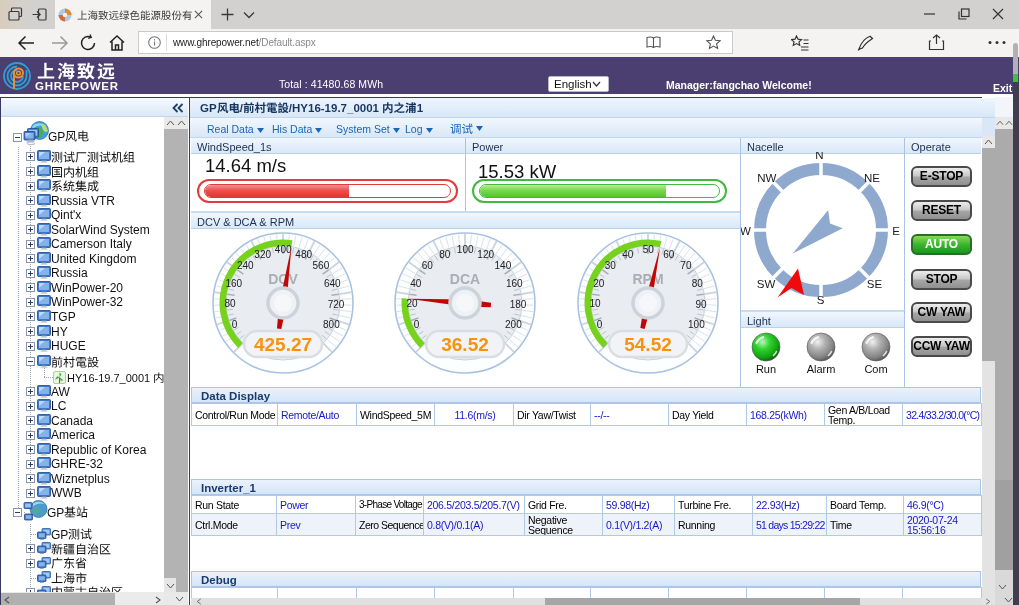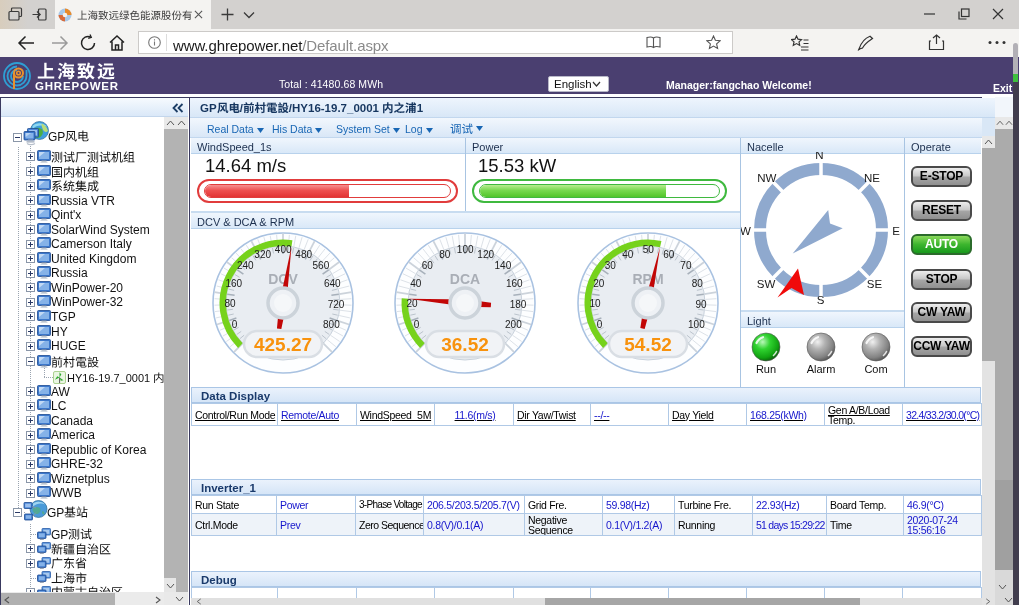--- a/index.html
+++ b/index.html
@@ -63,21 +63,21 @@
     </svg>
     <svg style="position:absolute;left:108px;top:34px;" width="18" height="18" viewBox="0 0 18 18" fill="none" stroke="#222" stroke-width="1.5">
       <path d="M2 8.5 L9 2 L16 8.5 M4 7.5 V16 H14 V7.5 M7.5 16 V11 H10.5 V16"></path>
     </svg>
     <div style="position:absolute;left:138px;top:31px;width:595px;height:23px;background:#fff;border:1px solid #cccac8;"></div>
     <svg style="position:absolute;left:148px;top:36px;" width="13" height="13" viewBox="0 0 13 13" fill="none" stroke="#777" stroke-width="1.1">
       <circle cx="6.5" cy="6.5" r="5.8"></circle>
       <path d="M6.5 5.5 V9.5 M6.5 3.2 V4.4"></path>
     </svg>
     <div style="position:absolute;left:166px;top:34px;width:1px;height:17px;background:#dcdcdc;"></div>
-    <div style="position:absolute;left:173px;top:37px;font-size:15px;color:#1b1b1b;letter-spacing:-0.1px;">www.ghrepower.net<span style="color:#8a8a8a;">/Default.aspx</span></div>
+    <div style="position:absolute;left:173px;top:37px;font-size:10px;color:#1b1b1b;letter-spacing:-0.1px;">www.ghrepower.net<span style="color:#8a8a8a;">/Default.aspx</span></div>
     <svg style="position:absolute;left:646px;top:36px;" width="15" height="13" viewBox="0 0 15 13" fill="none" stroke="#555" stroke-width="1.1">
       <path d="M7.5 2 C6 .8 3.5 .8 1 1.5 V11 C3.5 10.3 6 10.3 7.5 11.5 C9 10.3 11.5 10.3 14 11 V1.5 C11.5 .8 9 .8 7.5 2 V11.5"></path>
     </svg>
     <svg style="position:absolute;left:706px;top:35px;" width="15" height="15" viewBox="0 0 15 15" fill="none" stroke="#555" stroke-width="1.1">
       <path d="M7.5 1 L9.4 5.3 L14 5.8 L10.6 8.9 L11.6 13.5 L7.5 11.1 L3.4 13.5 L4.4 8.9 L1 5.8 L5.6 5.3 Z"></path>
     </svg>
     <svg style="position:absolute;left:791px;top:35px;" width="18" height="16" viewBox="0 0 18 16" fill="none" stroke="#333" stroke-width="1.2">
       <path d="M5.5 1 L7 4.2 L10.5 4.6 L8 6.9 L8.7 10.4 L5.5 8.6 L2.3 10.4 L3 6.9 L0.5 4.6 L4 4.2 Z"></path>
       <path d="M12.5 5 H17.5 M12.5 8.5 H17.5 M10 12 H17.5 M10 15 H17.5" stroke-width="1.1"></path>
     </svg>
@@ -620,21 +620,21 @@
     <div style="position:absolute;left:191px;top:138px;width:274px;height:15.5px;background:linear-gradient(#f0f6fd,#d9e8f8);border-bottom:1px solid #b8d2ec;"></div>
     <div style="position:absolute;left:197px;top:140.5px;font-size:11px;color:#1c2f4e;white-space:nowrap;">WindSpeed_1s</div>
     <div style="position:absolute;left:205px;top:155px;font-size:18.5px;color:#111;">14.64 m/s</div>
     <div style="position:absolute;left:197px;top:179px;width:261px;height:24px;border:2px solid #e13c3c;border-radius:12px;"></div>
     <div style="position:absolute;left:204px;top:184px;width:247px;height:14px;border:1px solid #e13c3c;border-radius:7px;overflow:hidden;background:#fff;">
       <div style="position:absolute;left:0;top:0;width:58.6%;height:100%;background:linear-gradient(#f69090,#ee5050 45%,#e23434);"></div>
     </div>
     <div style="position:absolute;left:465px;top:138px;width:1px;height:73px;background:#a8c4e2;"></div>
     <div style="position:absolute;left:466px;top:138px;width:274px;height:15.5px;background:linear-gradient(#f0f6fd,#d9e8f8);border-bottom:1px solid #b8d2ec;"></div>
     <div style="position:absolute;left:472px;top:140.5px;font-size:11px;color:#1c2f4e;white-space:nowrap;">Power</div>
-    <div style="position:absolute;left:478px;top:155px;font-size:18.5px;color:#111;">15.53 kW</div>
+    <div style="position:absolute;left:478px;top:161px;font-size:18.5px;color:#111;">15.53 kW</div>
     <div style="position:absolute;left:472px;top:179px;width:255px;height:24px;border:2px solid #3fb93f;border-radius:12px;"></div>
     <div style="position:absolute;left:479px;top:184px;width:241px;height:14px;border:1px solid #3fb93f;border-radius:7px;overflow:hidden;background:#fff;">
       <div style="position:absolute;left:0;top:0;width:78%;height:100%;background:linear-gradient(#b8ec90,#77d94e 45%,#52c52a);"></div>
     </div>
     <div style="position:absolute;left:191px;top:211px;width:549px;height:2px;background:#c8dcf0;"></div>
     <div style="position:absolute;left:191px;top:213px;width:549px;height:15.5px;background:linear-gradient(#f0f6fd,#d9e8f8);border-bottom:1px solid #b8d2ec;"></div>
     <div style="position:absolute;left:197px;top:215.5px;font-size:11px;color:#1c2f4e;white-space:nowrap;">DCV &amp; DCA &amp; RPM</div>
     <div style="position:absolute;left:740px;top:138px;width:1px;height:249px;background:#a8c4e2;"></div>
     <svg style="position:absolute;left:209px;top:229px;" width="148" height="148" viewBox="-74 -74 148 148" font-family="Liberation Sans,sans-serif">
       <circle r="70" fill="#fdfeff" stroke="#a9c2e1" stroke-width="1.6"></circle>
@@ -1100,21 +1100,21 @@
         <col style="width:78px;">
         <col style="width:79px;">
         <col style="width:77px;">
         <col style="width:78px;">
         <col style="width:78px;">
         <col style="width:78px;">
         <col style="width:78px;">
         <col style="width:79px;">
       </colgroup>
       <tbody>
-        <tr style="height:22px;background:#fff;text-decoration:underline;">
+        <tr style="height:22px;background:#fff;">
           <td class="nw" style="">Control/Run Mode</td>
           <td class="v nw" style="">Remote/Auto</td>
           <td class="nw" style="">WindSpeed_5M</td>
           <td class="v nw" style="text-align:center;">11.6(m/s)</td>
           <td class="nw" style="">Dir Yaw/Twist</td>
           <td class="v nw" style="">--/--</td>
           <td class="nw" style="">Day Yield</td>
           <td class="v nw" style="">168.25(kWh)</td>
           <td class="" style="">Gen A/B/Load Temp.</td>
           <td class="v nw" style=""><span style="letter-spacing:-0.7px;">32.4/33.2/30.0(°C)</span></td>

